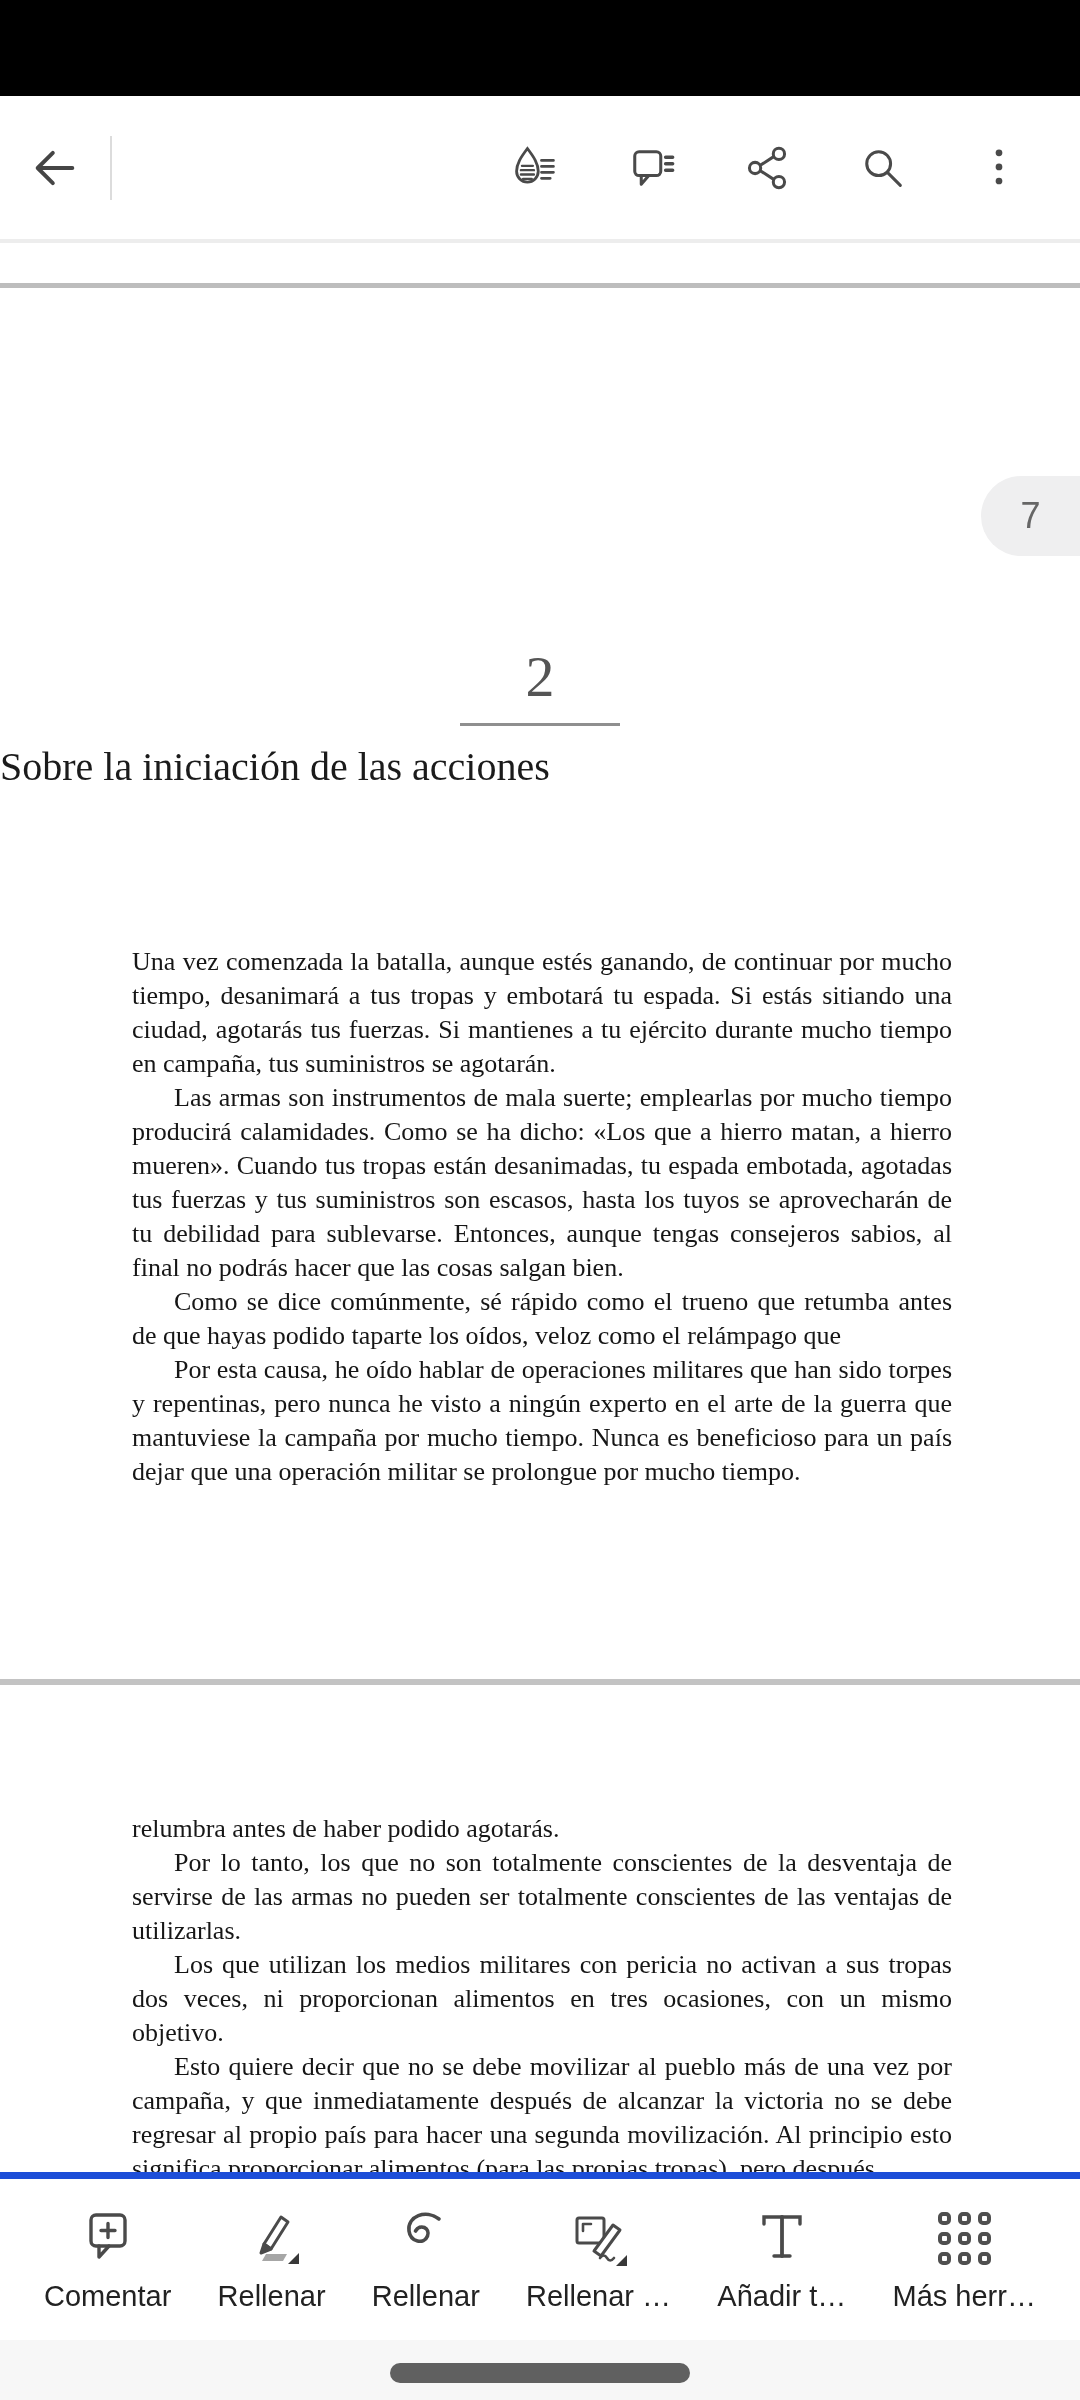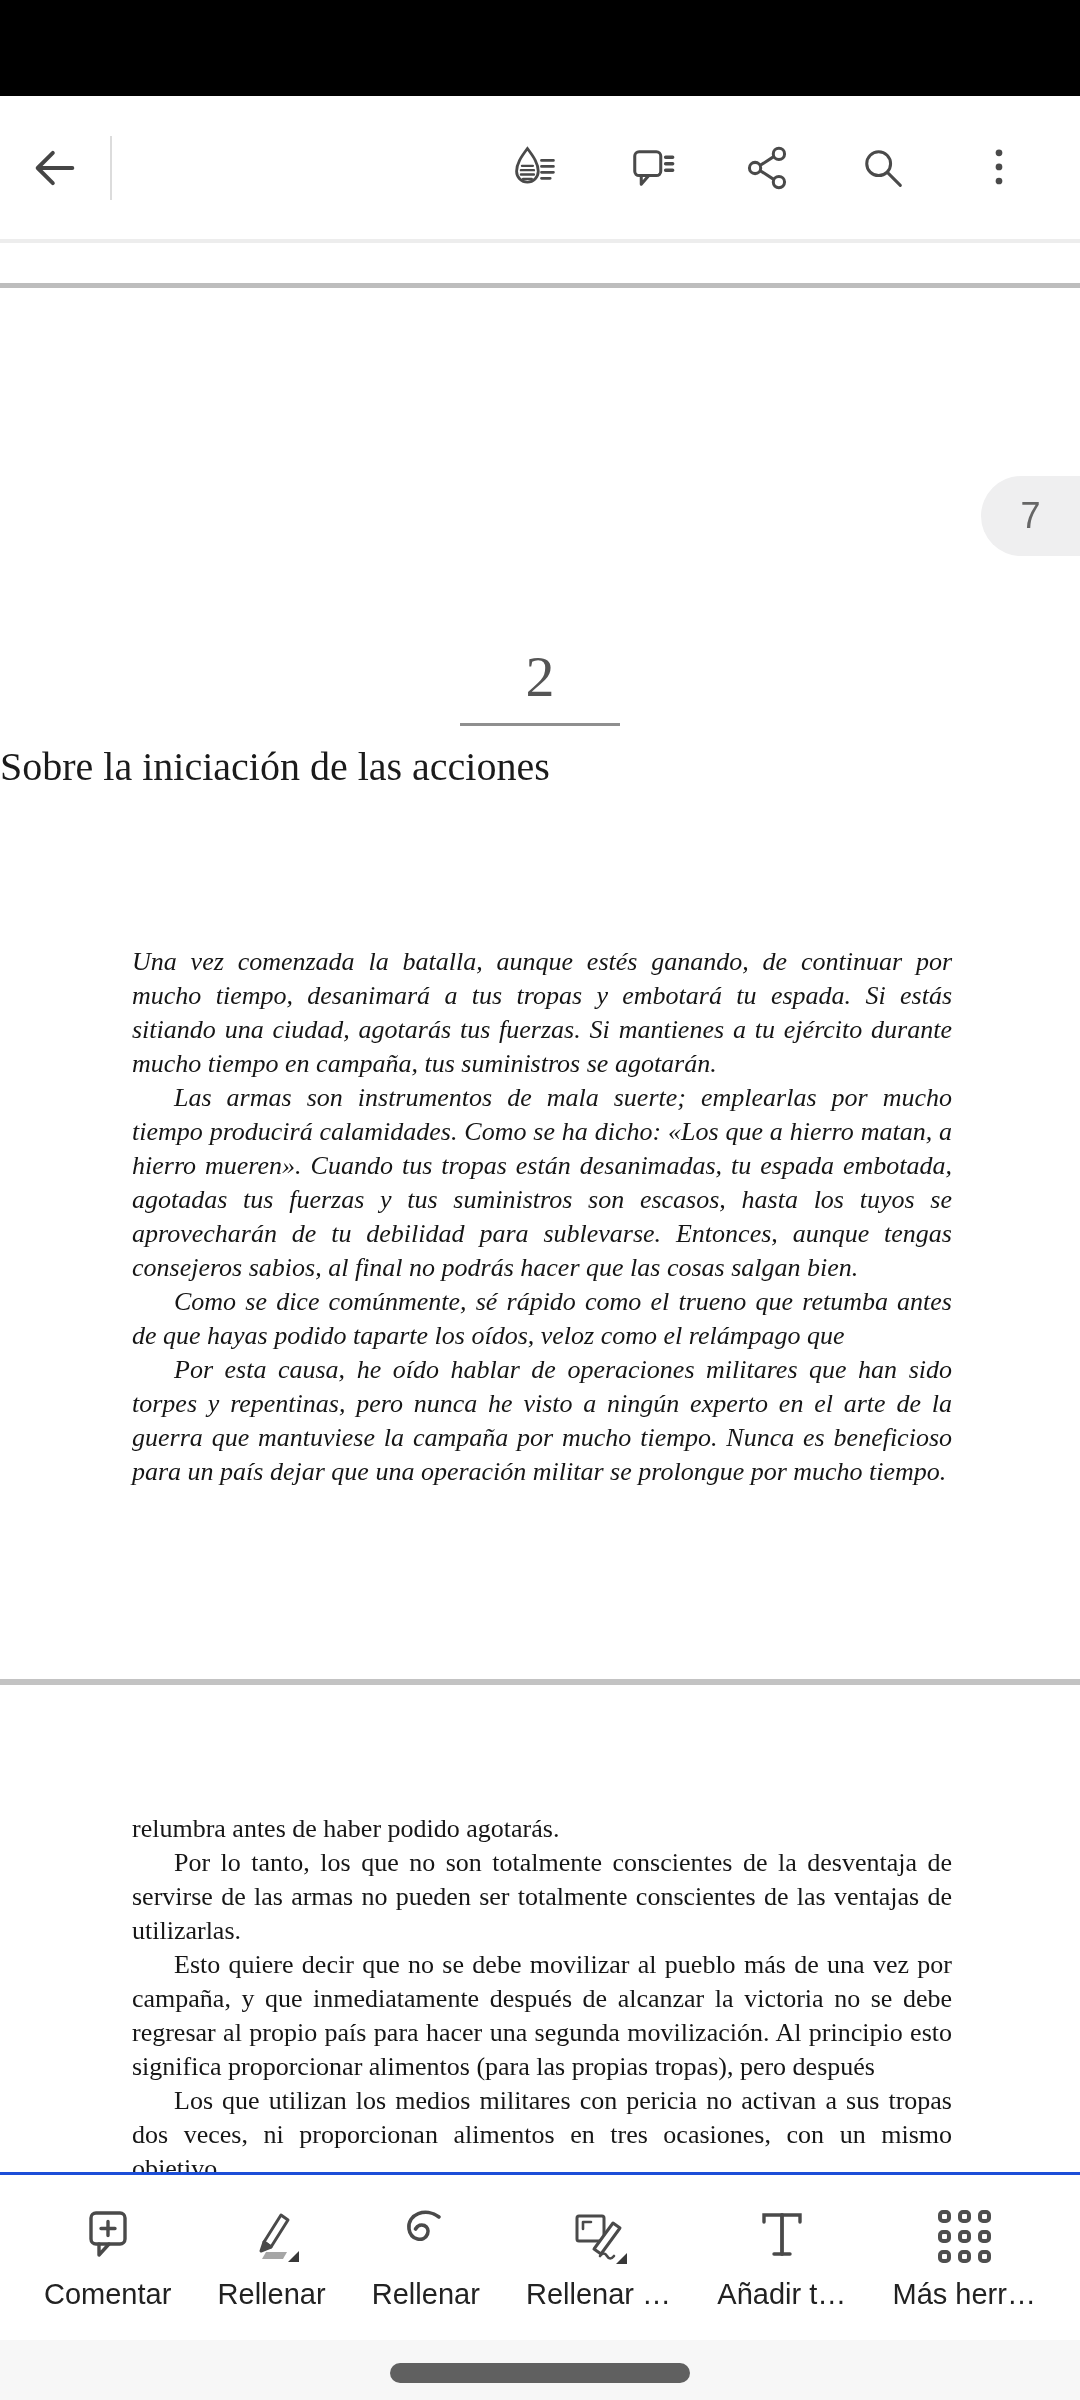--- a/index.html
+++ b/index.html
@@ -31,26 +31,26 @@
   .doc{color:#1b1b1b;font-family:"Liberation Serif",serif;}
   .chapter-num{position:absolute;top:648px;left:0;width:1080px;text-align:center;
                font-family:"Liberation Serif",serif;font-size:58px;color:#555;line-height:1;}
   .chapter-rule{position:absolute;top:723px;left:460px;width:160px;height:3px;background:#8f8f8f;}
   .page-title{position:absolute;top:743px;left:0;width:1080px;text-align:left;
               font-family:"Liberation Serif",serif;font-size:40px;color:#1b1b1b;line-height:1.2;}
   .body-text{position:absolute;left:132px;width:820px;font-family:"Liberation Serif",serif;
              font-size:26px;line-height:34px;color:#161616;text-align:justify;}
   .body-text p{margin:0;text-indent:42px;}
   .body-text p.noindent{text-indent:0;}
-  .page1-text{top:945px;font-style:italic;}
+  .page1-text{top:945px;}
   .page2-text{top:1812px;height:360px;overflow:hidden;}
 
   
   .bottom-toolbar{position:absolute;top:2172px;left:0;width:1080px;height:168px;background:#fff;
-                  border-top:3px solid #1d4ed8;box-sizing:border-box;display:flex;align-items:center;
+                  border-top:7px solid #1d4ed8;box-sizing:border-box;display:flex;align-items:center;
                   justify-content:space-between;padding:0 44px;}
   .tool-item{display:flex;flex-direction:column;align-items:center;gap:10px;background:none;border:none;padding:0;cursor:pointer;}
   .tool-icon{width:64px;height:64px;display:flex;align-items:center;justify-content:center;}
   .tool-label{font-size:29px;color:#222;white-space:nowrap;font-family:"Liberation Sans",sans-serif;}
   .dot-grid{display:grid;grid-template-columns:repeat(3,13px);grid-auto-rows:13px;gap:7px;}
   .dot-grid span{width:13px;height:13px;border:4px solid #4f4f4f;border-radius:5px;box-sizing:border-box;}
 
   
   .gesture-area{position:absolute;top:2340px;left:0;width:1080px;height:60px;background:#f7f7f7;}
   .gesture-pill{width:300px;height:20px;border-radius:10px;background:#606060;margin:23px auto 0 auto;}
@@ -139,22 +139,22 @@
       <p>Por esta causa, he oído hablar de operaciones militares que han sido torpes y repentinas, pero nunca he visto a ningún experto en el arte de la guerra que mantuviese la campaña por mucho tiempo. Nunca es beneficioso para un país dejar que una operación militar se prolongue por mucho tiempo.</p>
     </div>
   </div>
 
   <div class="page-divider"></div>
 
   <div class="doc">
     <div class="body-text page2-text">
       <p class="noindent">relumbra antes de haber podido agotarás.</p>
       <p>Por lo tanto, los que no son totalmente conscientes de la desventaja de servirse de las armas no pueden ser totalmente conscientes de las ventajas de utilizarlas.</p>
+      <p>Los que utilizan los medios militares con pericia no activan a sus tropas dos veces, ni proporcionan alimentos en tres ocasiones, con un mismo objetivo.</p>
       <p>Esto quiere decir que no se debe movilizar al pueblo más de una vez por campaña, y que inmediatamente después de alcanzar la victoria no se debe regresar al propio país para hacer una segunda movilización. Al principio esto significa proporcionar alimentos (para las propias tropas), pero después</p>
-      <p>Los que utilizan los medios militares con pericia no activan a sus tropas dos veces, ni proporcionan alimentos en tres ocasiones, con un mismo objetivo.</p>
     </div>
   </div>
 
   <footer class="bottom-toolbar">
 
     <button class="tool-item">
       <span class="tool-icon">
         <svg width="64" height="64" viewBox="0 0 64 64" fill="none" stroke="#4a4a4a" stroke-width="3.4" stroke-linejoin="round" stroke-linecap="round">
           <rect x="15" y="9" width="34" height="31" rx="5"></rect>
           <path d="M23 40 v11 l10 -11"></path>

